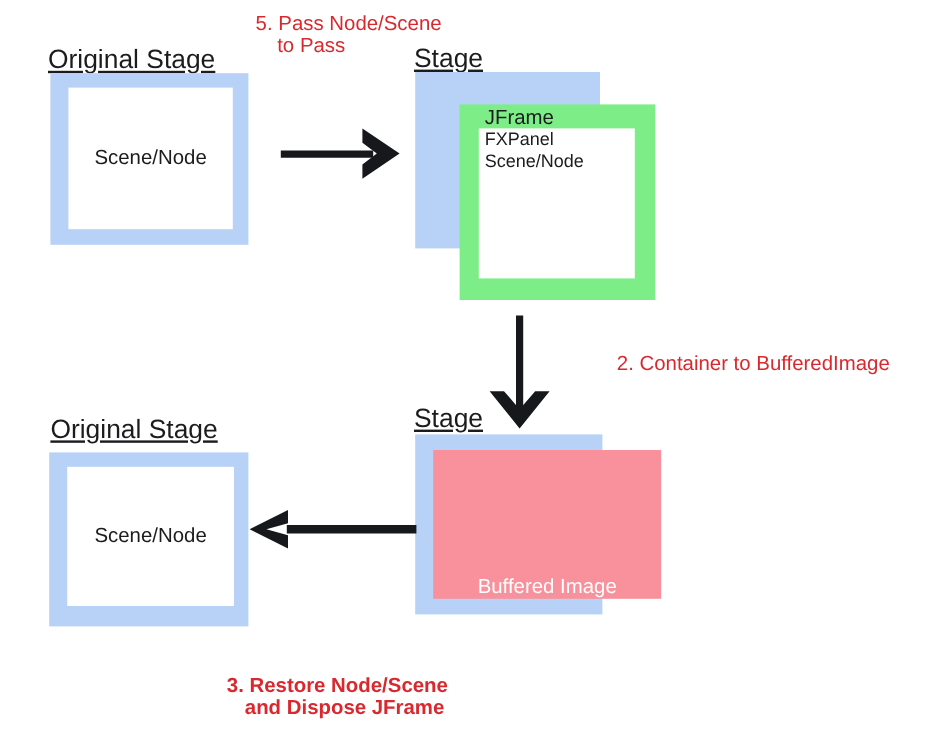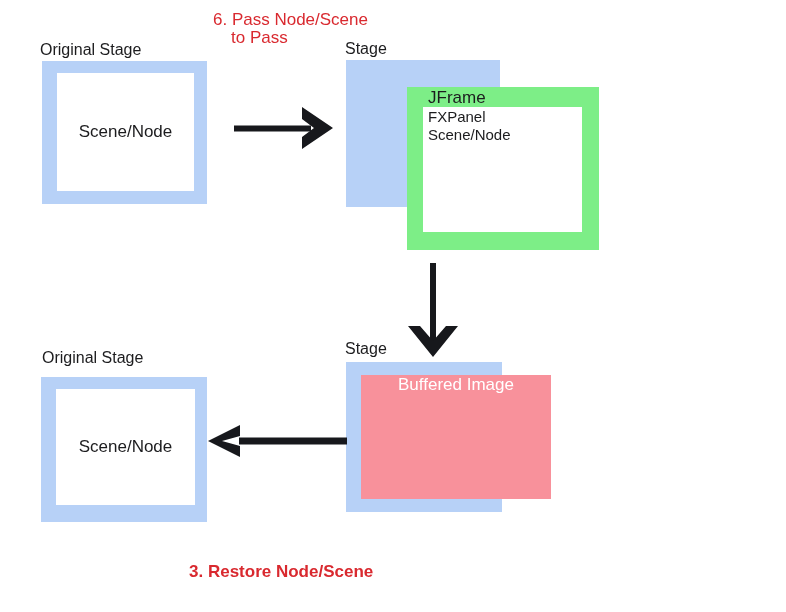--- a/index.html
+++ b/index.html
@@ -9,45 +9,49 @@
     --annotation-red:#d9292f;
     --ink:#1c1c1e;
     --arrow:#17181c;
     --box-white:#ffffff;
   }
   html,body{margin:0;padding:0;background:#fff;}
   .canvas{
     position:relative;width:786px;height:612px;background:#fff;
     font-family:"Liberation Sans",sans-serif;color:var(--ink);overflow:hidden;
   }
-  .lbl{position:absolute;font-size:16px;line-height:20px;white-space:nowrap;}
+  .lbl{position:absolute;font-size:22px;line-height:20px;white-space:nowrap;text-decoration:underline;}
   .note{position:absolute;color:var(--annotation-red);font-size:17px;line-height:18px;white-space:nowrap;}
   .note .l2{display:block;}
   .bluebox{position:absolute;background:var(--stage-blue);box-sizing:border-box;}
   .whitefill{width:100%;height:100%;background:var(--box-white);display:flex;align-items:center;justify-content:center;font-size:17px;}
-  .greenbox{position:absolute;left:383px;top:87px;width:192px;height:163px;background:var(--jframe-green);box-sizing:border-box;padding:0 17px 18px 16px;margin-left:24px;}
+  .greenbox{position:absolute;left:383px;top:87px;width:163px;height:163px;background:var(--jframe-green);box-sizing:border-box;padding:0 17px 18px 16px;}
   .greenbox .title{height:20px;display:flex;align-items:flex-end;padding-left:5px;font-size:17px;line-height:18px;}
   .greenbox .inner{width:100%;height:125px;background:var(--box-white);box-sizing:border-box;padding:1px 0 0 5px;font-size:15px;line-height:17.5px;}
-  .pinkbox{position:absolute;left:361px;top:375px;width:190px;height:124px;background:var(--buffered-pink);display:flex;align-items:flex-start;justify-content:center;}
+  .pinkbox{position:absolute;left:361px;top:375px;width:190px;height:124px;background:var(--buffered-pink);display:flex;align-items:flex-end;justify-content:center;}
   .pinkbox span{color:#fff;font-size:17px;}
   .arrow{position:absolute;}
   .arrow line{stroke:var(--arrow);}
   .arrow polygon{fill:var(--arrow);}
 </style>
 </head>
 <body>
 
 <div class="canvas">
 
   <div class="note" style="left:213px;top:11px;">
-    <span class="l1">6. Pass Node/Scene</span>
+    <span class="l1">5. Pass Node/Scene</span>
     <span class="l2" style="padding-left:18px;">to Pass</span>
+  </div>
+  <div class="note" style="left:514px;top:294px;">
+    <span class="l1">2. Container to BufferedImage</span>
   </div>
   <div class="note" style="left:189px;top:563px;font-weight:bold;">
     <span class="l1">3. Restore Node/Scene</span>
+    <span class="l2" style="padding-left:15px;">and Dispose JFrame</span>
   </div>
 
   <div class="lbl" style="left:40px;top:40px;">Original Stage</div>
   <div class="bluebox" style="left:42px;top:61px;width:165px;height:143px;padding:12px 13px 13px 15px;">
     <div class="whitefill">
       <span>Scene/Node</span>
     </div>
   </div>
 
   <svg class="arrow" style="left:233px;top:105px;" width="104" height="46" viewBox="0 0 104 46">

